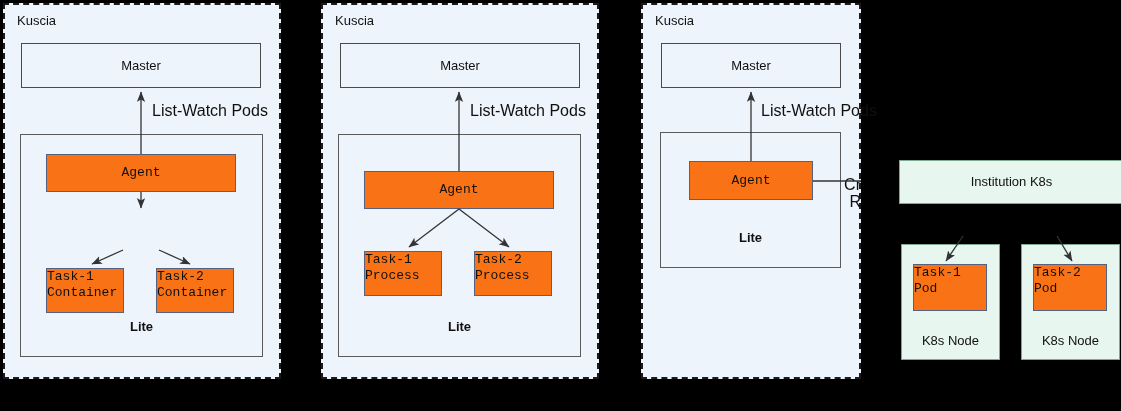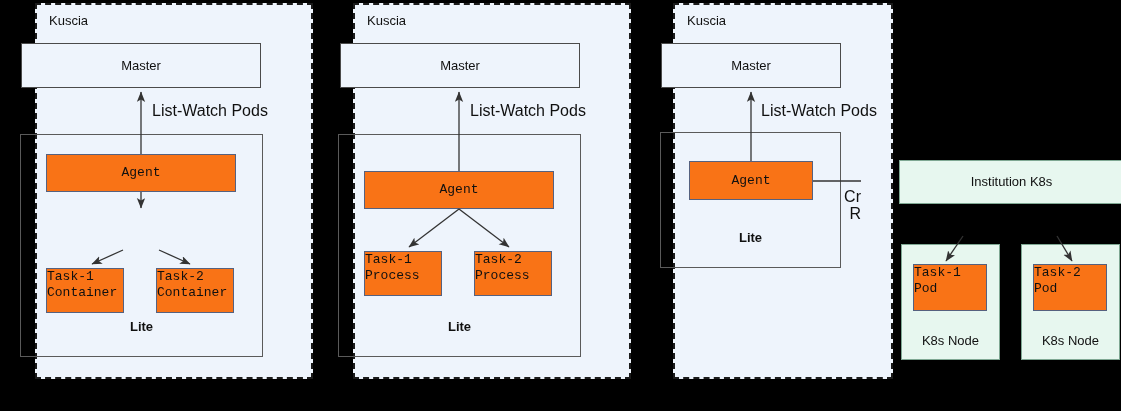--- a/index.html
+++ b/index.html
@@ -15,21 +15,20 @@
     width: 1121px;
     height: 411px;
     background: #000000;
     overflow: hidden;
   }
   .panel {
     position: absolute;
     background: #eef4fc;
     border: 2px dashed #1b1b1b;
     box-sizing: border-box;
-    margin-left: 32px;
   }
   .panel-label {
     position: absolute;
     left: 12px;
     top: 8px;
     font-size: 13px;
     color: #111111;
     line-height: 15px;
     white-space: nowrap;
   }
@@ -150,21 +149,21 @@
   </div>
 
   <div class="box plain" style="left:661px; top:43px; width:180px; height:45px;">Master</div>
 
   <div class="box group" style="left:660px; top:132px; width:181px; height:136px;">Lite</div>
 
   <div class="box blue" style="left:689px; top:161px; width:124px; height:39px;">Agent</div>
 
   <div class="edge-label" style="left:761px; top:102px;">List-Watch Pods</div>
 
-  <div class="edge-label clip" style="left:843px; top:154px; width:18px; overflow:hidden;">
+  <div class="edge-label clip" style="left:843px; top:142px; width:18px; overflow:hidden;">
     <span style="white-space:pre-line; display:block;">Cr
 R</span>
   </div>
 
   <div class="box green" style="left:899px; top:160px; width:225px; height:44px;">Institution K8s</div>
 
   <div class="box green-group" style="left:901px; top:244px; width:99px; height:116px;">K8s Node</div>
 
   <div class="box blue lbl-multiline" style="left:913px; top:264px; width:74px; height:47px;">
     <span style="white-space:pre-line;">Task-1

